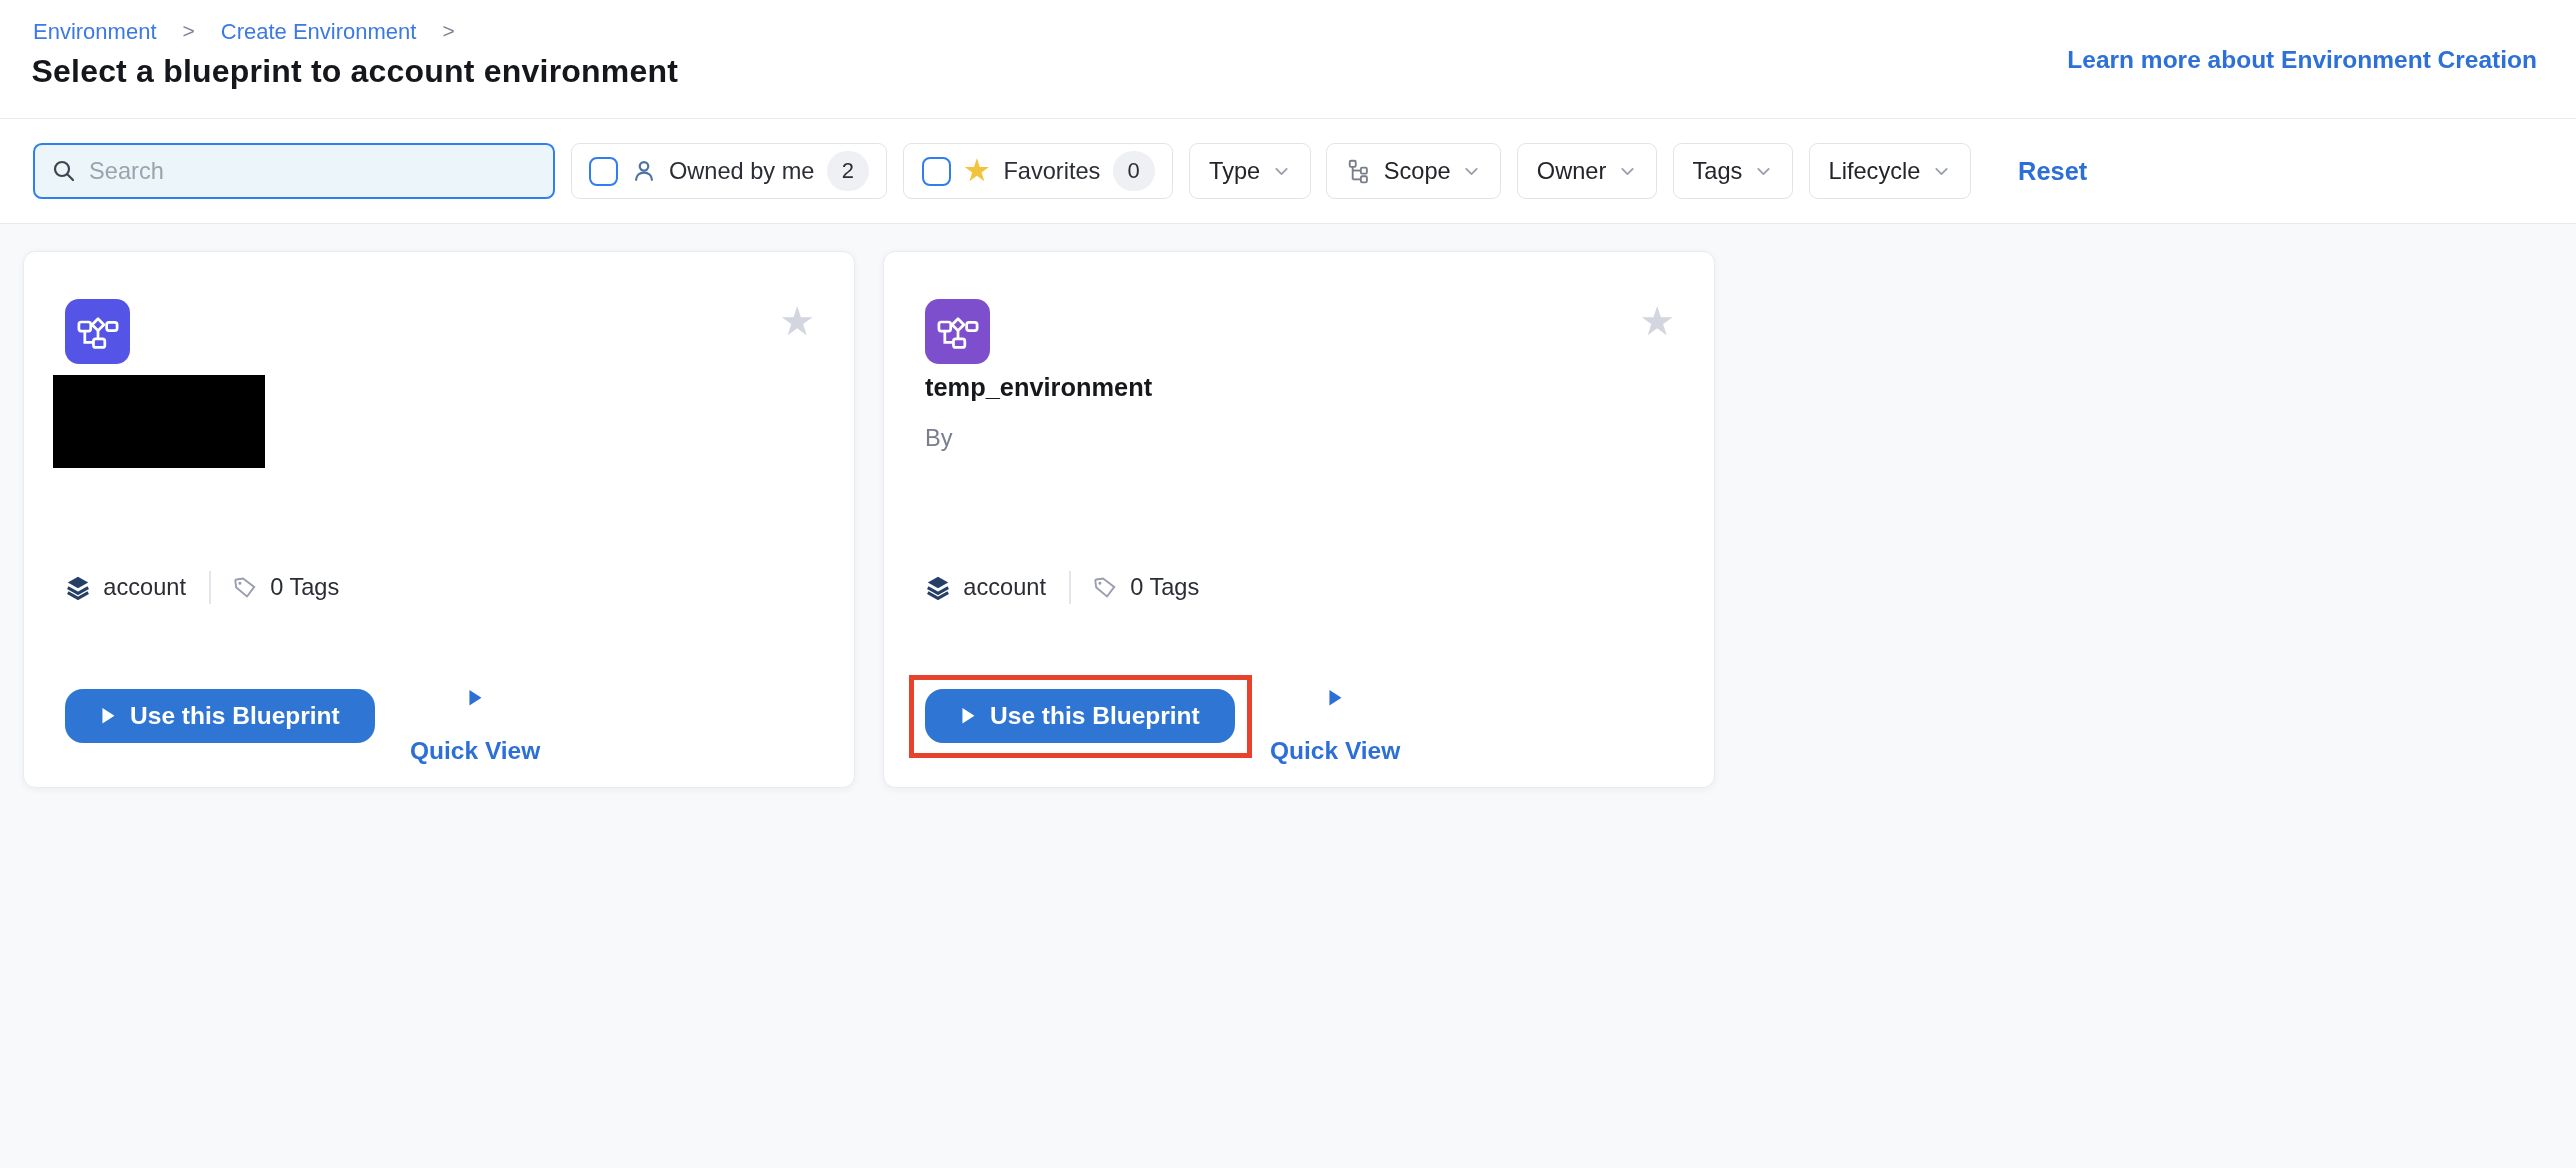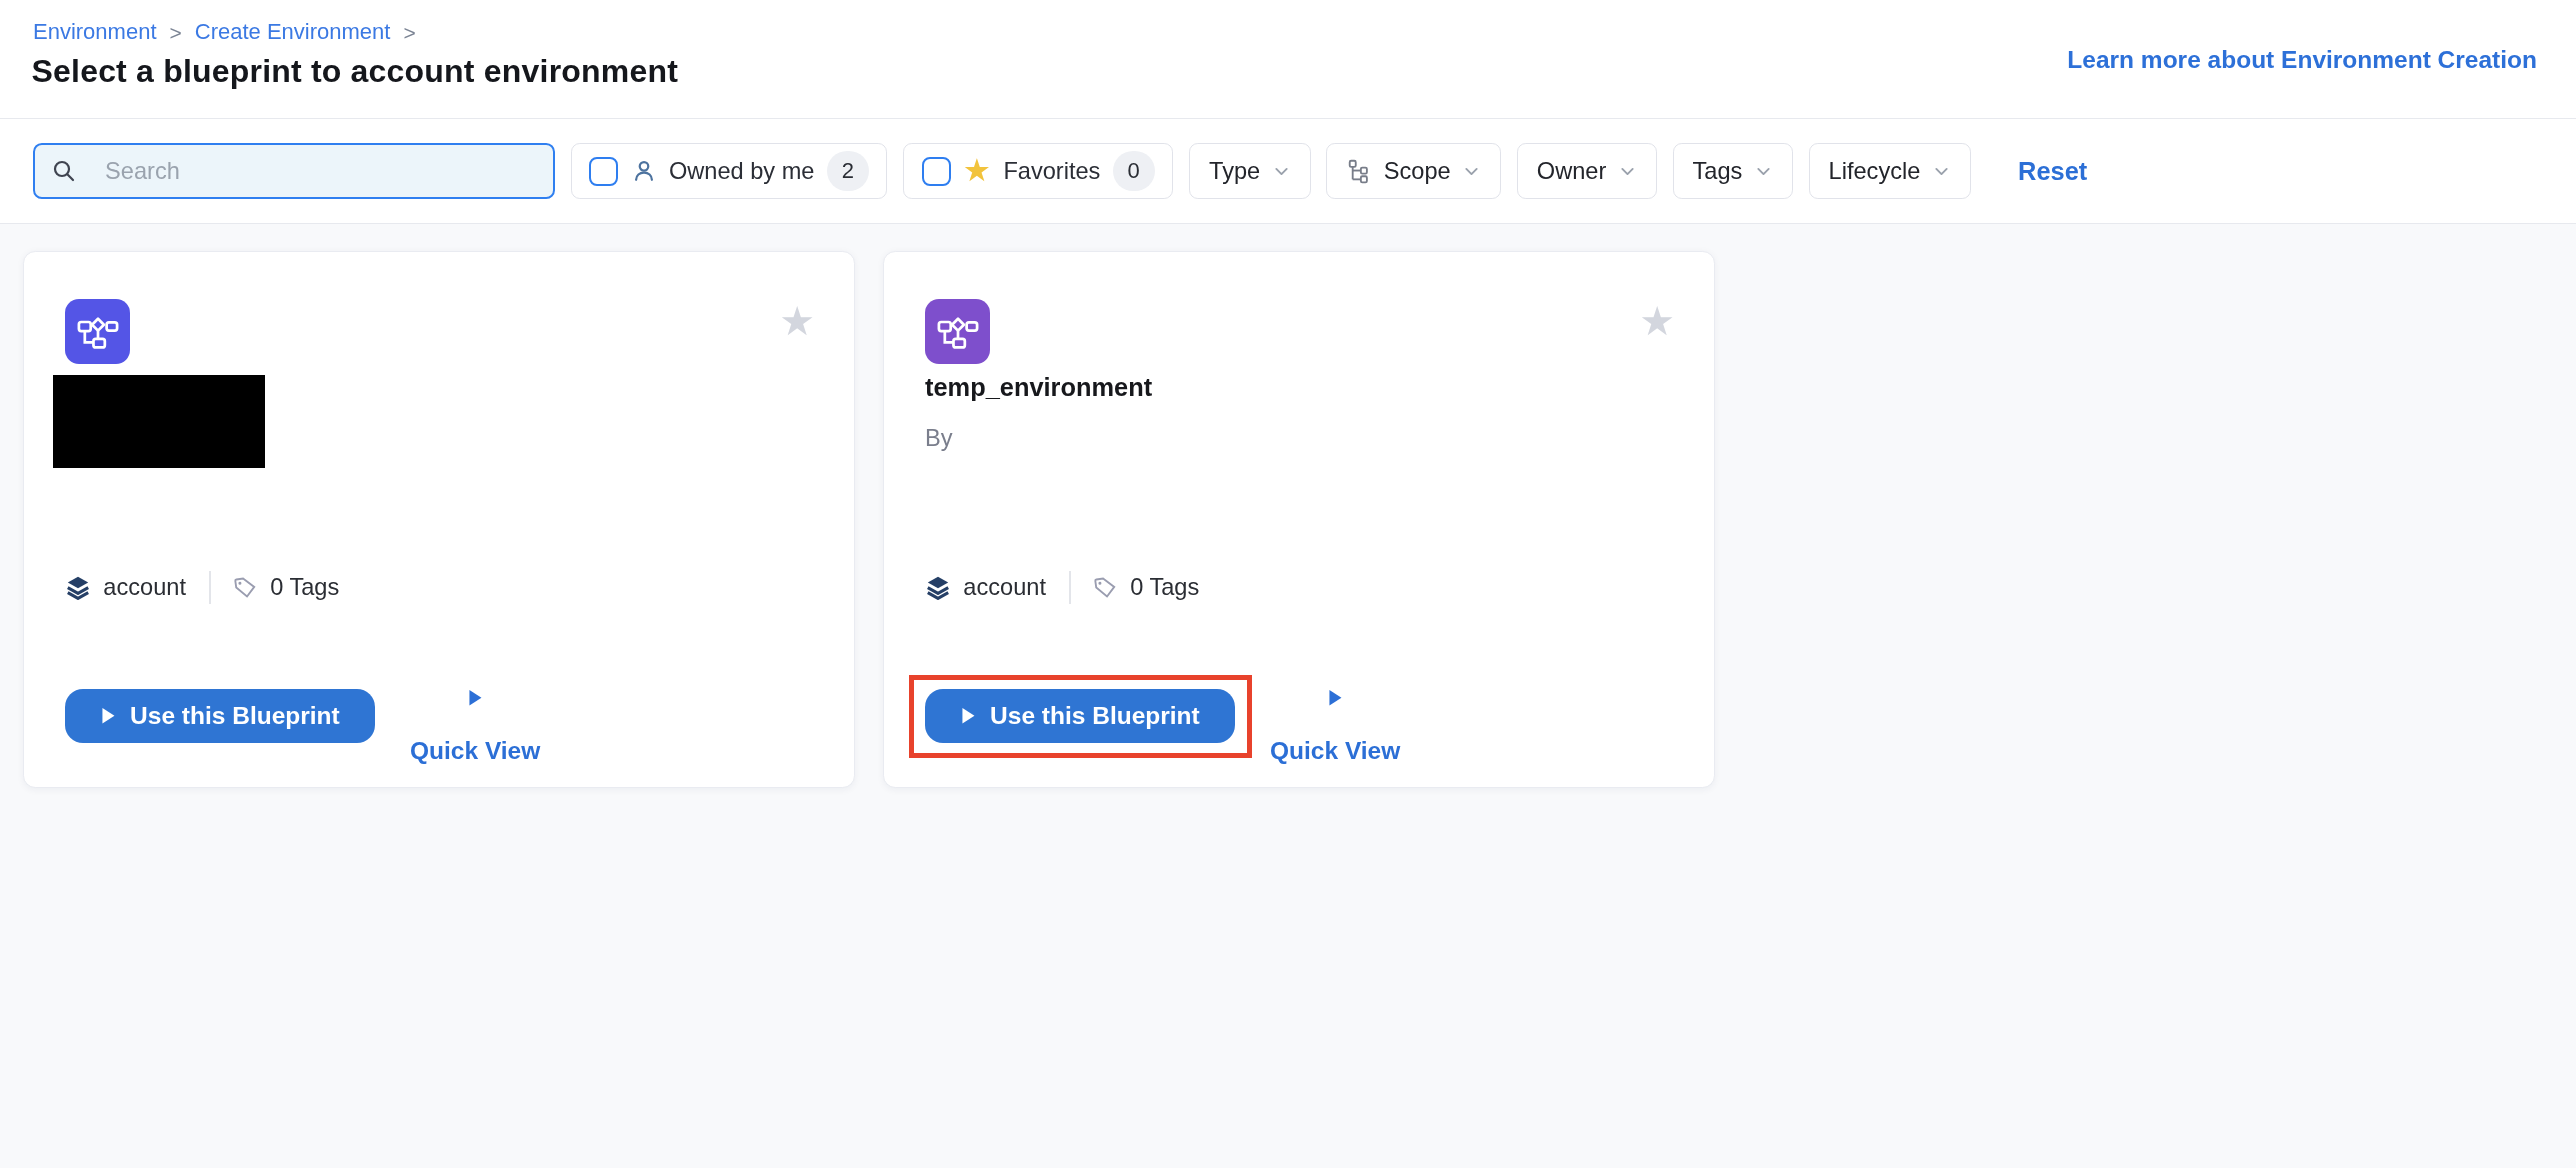--- a/index.html
+++ b/index.html
@@ -4,34 +4,34 @@
 <style>
   * { margin:0; padding:0; box-sizing:border-box; }
   html,body { width:2576px; height:1170px; }
   body {
     font-family:"Liberation Sans", sans-serif;
     background:#ffffff; color:#1c1e24; overflow:hidden;
   }
 
   
   .header { position:relative; height:119px; background:#fff; border-bottom:1.8px solid #e7e9ee; }
-  .breadcrumb { position:absolute; left:33px; top:19px; display:flex; align-items:flex-end; gap:13px;
+  .breadcrumb { position:absolute; left:33px; top:19px; display:flex; align-items:flex-start; gap:26px;
                 font-size:22px; }
   .crumb-link { color:#3b79e3; cursor:pointer; text-decoration:none; }
   .crumb-sep { color:#7b8494; font-size:21px; }
   .page-title { position:absolute; left:31.5px; top:53px; font-size:32px; font-weight:700; color:#15171c; letter-spacing:0.2px; }
   .learn-more { position:absolute; right:39px; top:46px; font-size:24.5px; font-weight:700; color:#2d70d8; cursor:pointer; }
 
   
   .filter-bar { height:105px; background:#fff; border-bottom:1.8px solid #e7e9ee;
                 display:flex; align-items:center; padding:0 33px; gap:15.8px; }
   .search-box { width:522px; height:56px; background:#ecf5fa; border:2.6px solid #2f7ff0; border-radius:8.8px;
                 display:flex; align-items:center; padding:0 15.8px; gap:12.3px; }
   .search-box input { flex:1; border:none; outline:none; background:transparent; font-size:23.6px;
-                      font-family:"Liberation Sans", sans-serif; color:#2a2d33;margin-left:16px; }
+                      font-family:"Liberation Sans", sans-serif; color:#2a2d33; }
   .search-box input::placeholder { color:#9aa3ae; }
 
   .chip { height:56px; background:#fff; border:1.8px solid #e1e3ea; border-radius:8.8px;
           display:flex; align-items:center; padding:0 17.5px; gap:12.3px; font-size:23.6px; color:#2b2e36; cursor:pointer; }
   .checkbox { width:29px; height:29px; border:2.6px solid #2e7ef0; border-radius:7.9px; background:#fff; flex:0 0 auto; cursor:pointer; }
   .count-badge { background:#eef0f4; border-radius:875px; min-width:42px; height:40px; padding:0 13px;
                  display:flex; align-items:center; justify-content:center; font-size:22px; color:#2a2d34; }
   .fav-star { font-size:31.5px; color:#f2c33c; line-height:1; }
 
   .drop-btn { height:56px; background:#fff; border:1.8px solid #e1e3ea; border-radius:8.8px;

